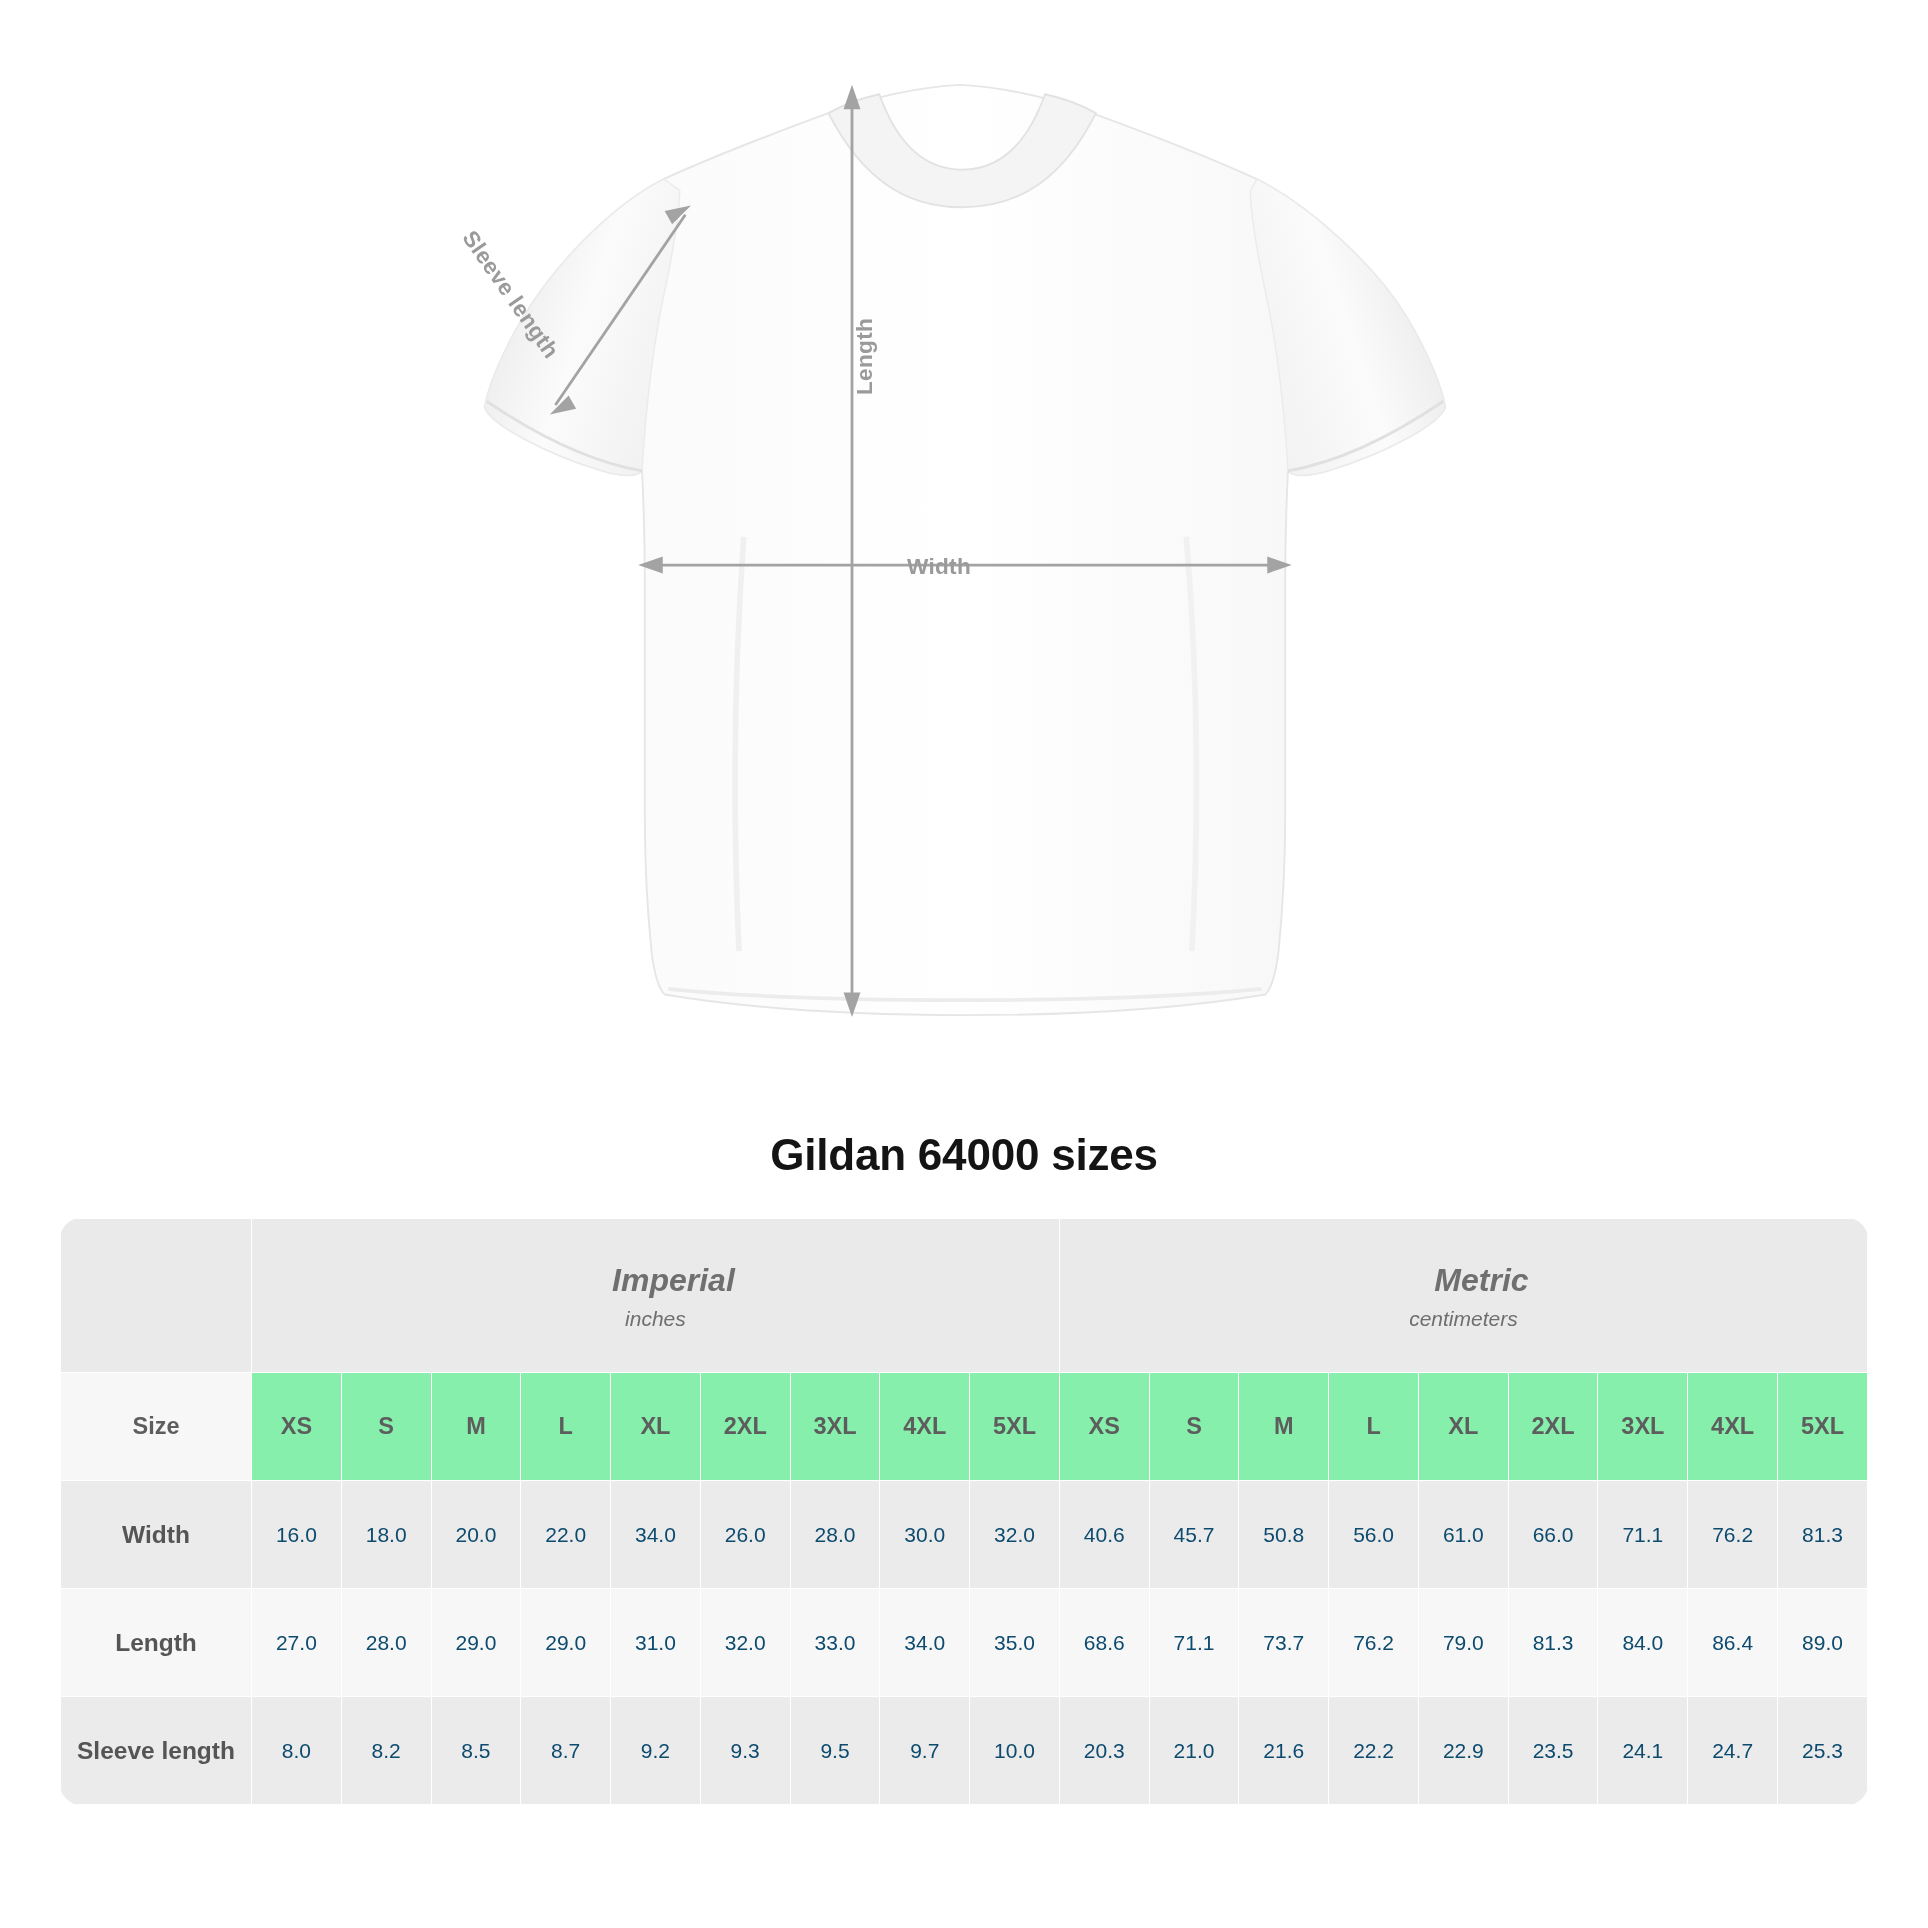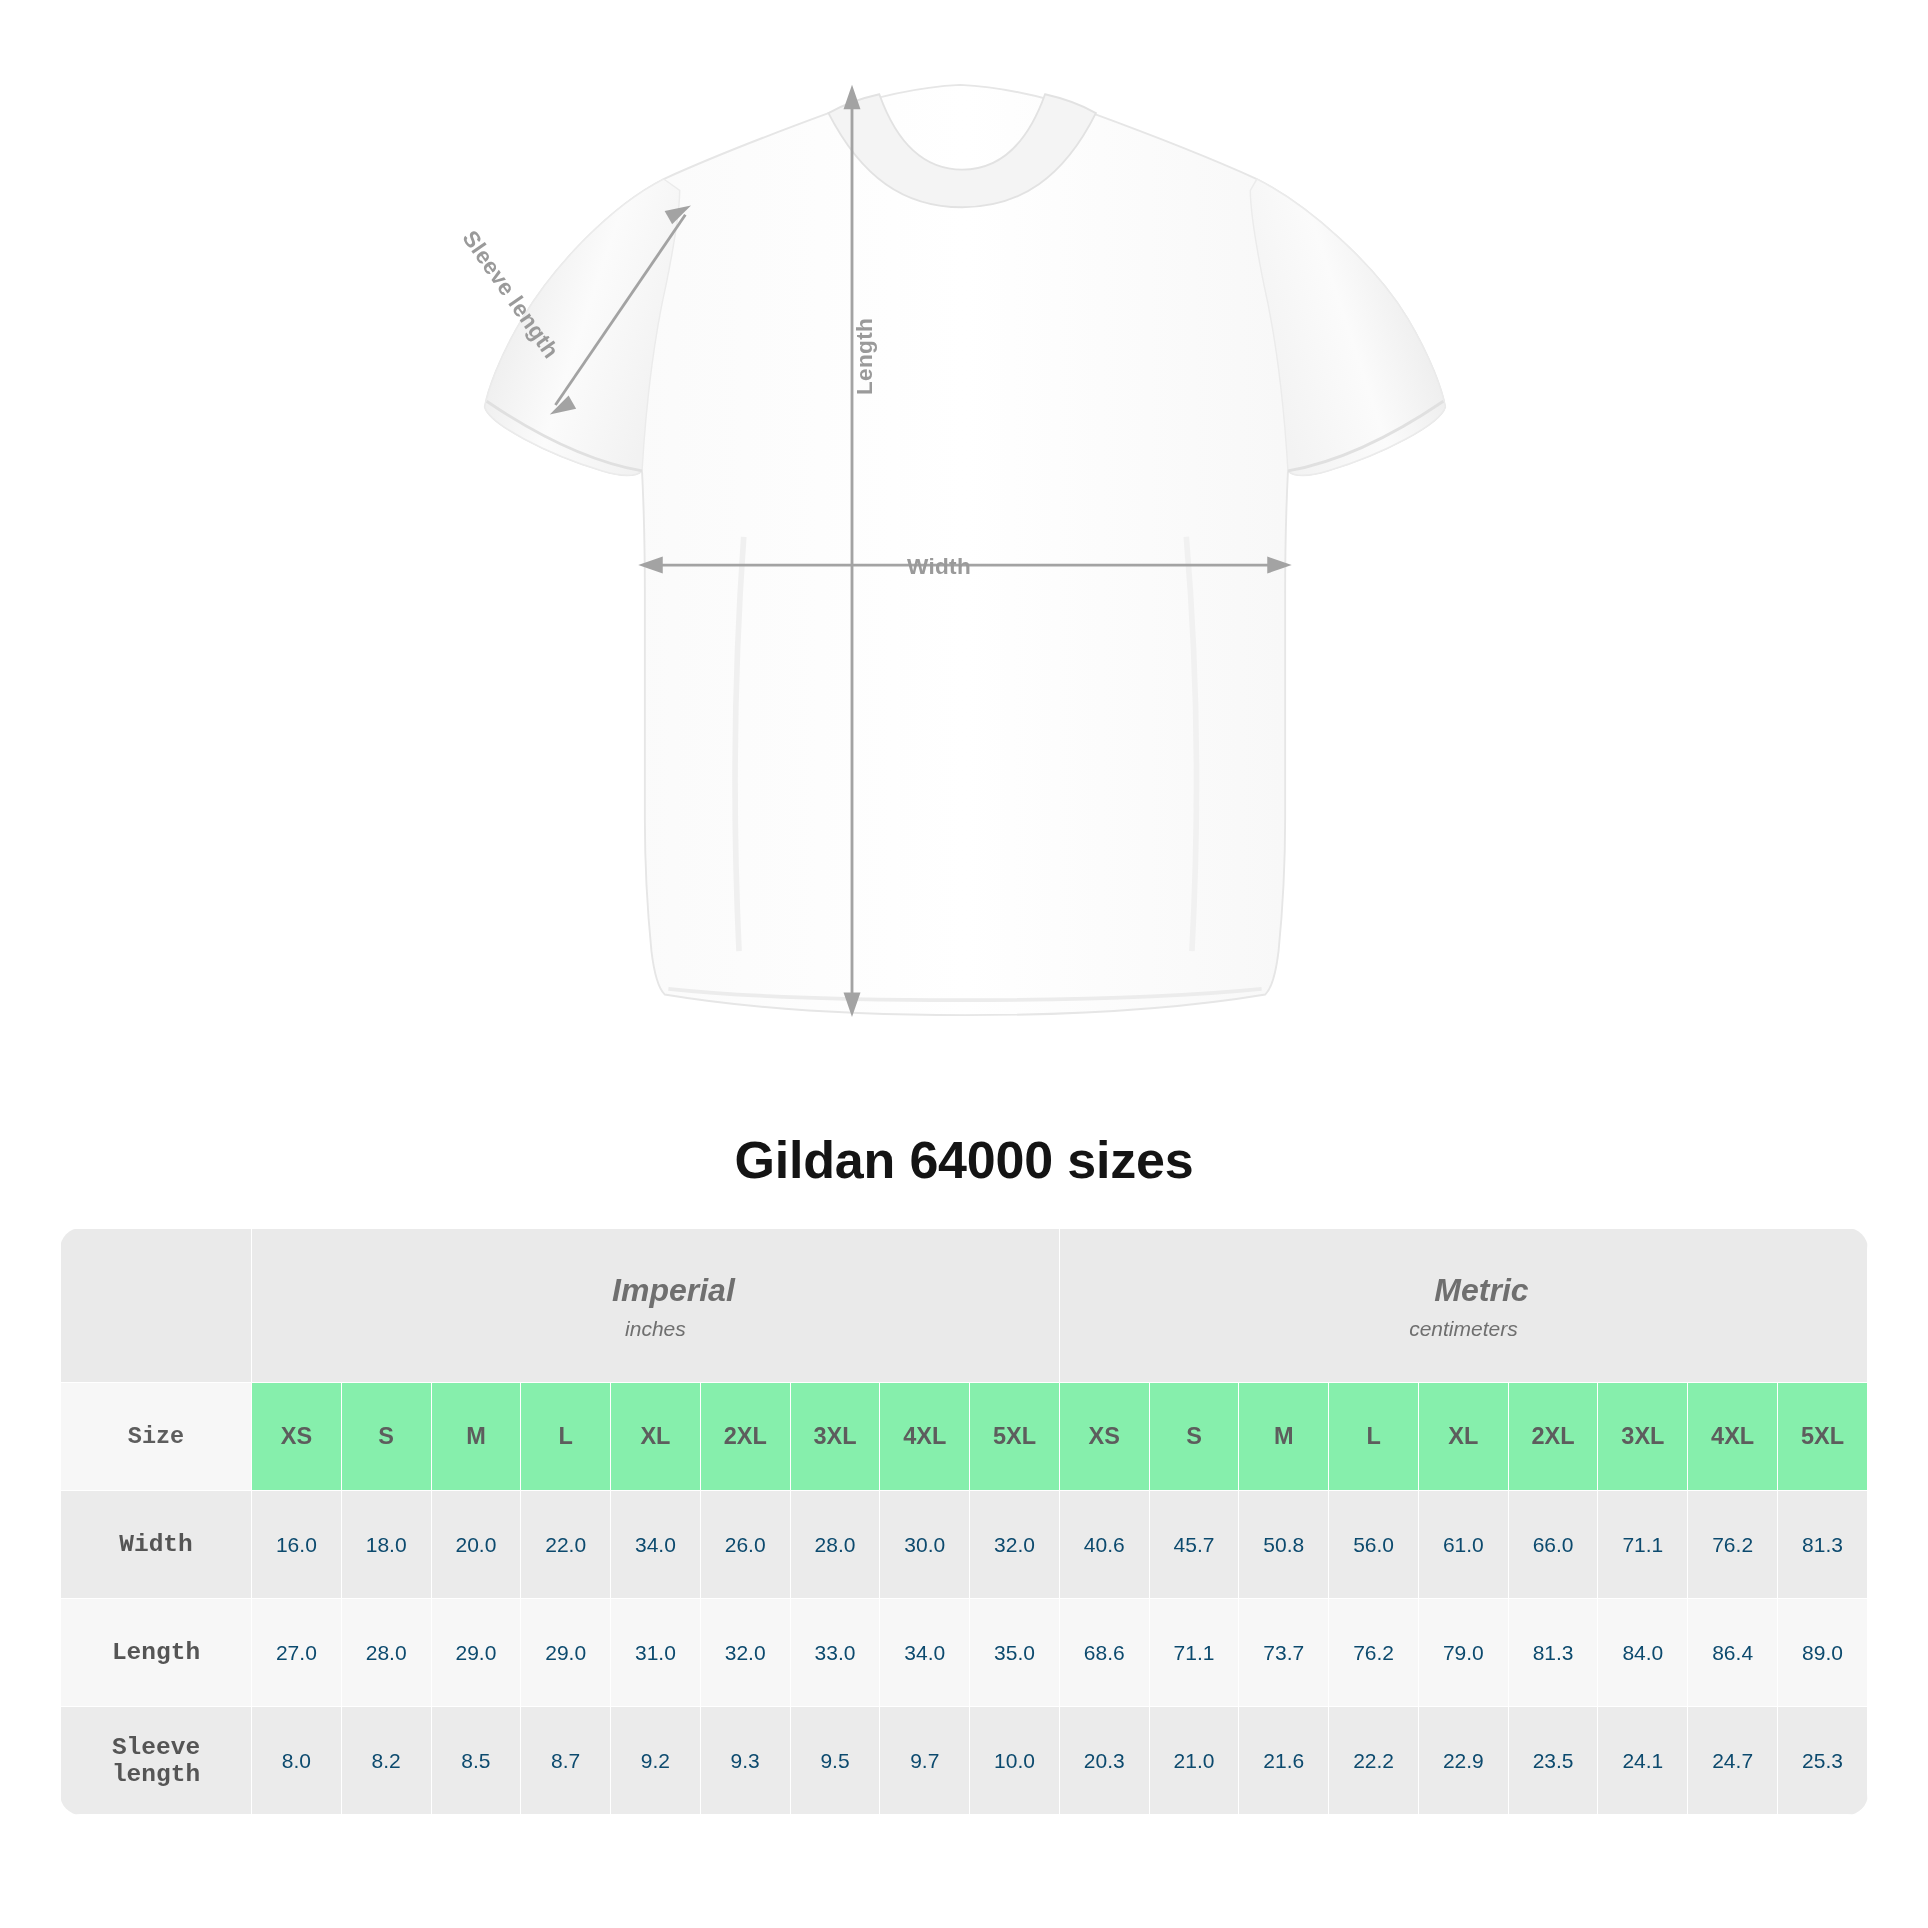--- a/index.html
+++ b/index.html
@@ -67,21 +67,21 @@
     transform: rotate(55deg);
     transform-origin: left top;
   }
 
   
   .title-block {
     text-align: center;
     margin-top: 9.4px;
   }
   .chart-title {
-    font-size: 52px;
+    font-size: 44px;
     font-weight: bold;
     color: #141414;
     margin: 8px;
     letter-spacing: -0.2px;
   }
   .chart-note {
     font-size: 21.7px;
     font-style: italic;
     color: #5b5b5b;
     margin-top: 19px;
@@ -142,21 +142,21 @@
   }
   .data-row td.rowhead {
     font-size: 24.5px;
     font-weight: bold;
     color: #555555;
   }
   .row-a td { background: #ebebeb; }
   .row-b td { background: #f7f7f7; }
   .row-c td { background: #ebebeb; }
 
-  .col-label { width: 188px; font-family: Liberation Mono, monospace; }
+  .col-label { width: 188px; }
 </style>
 </head>
 <body>
 
 <div class="page">
 
   <div class="illustration">
     <div class="shirt-wrap">
       <svg class="shirt-svg" viewBox="0 0 1130 1080">
         <defs>

